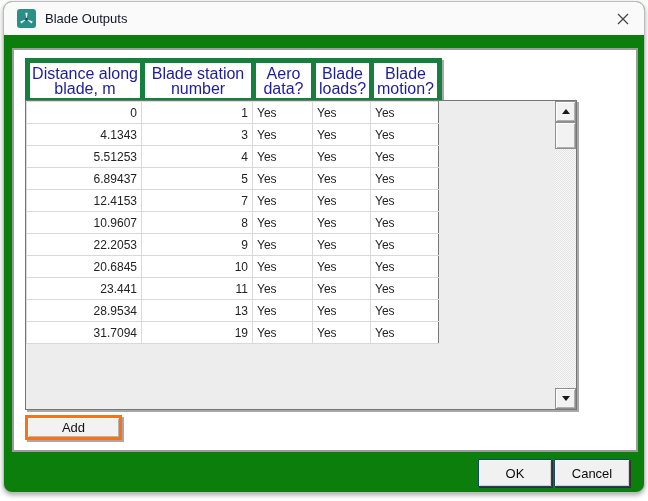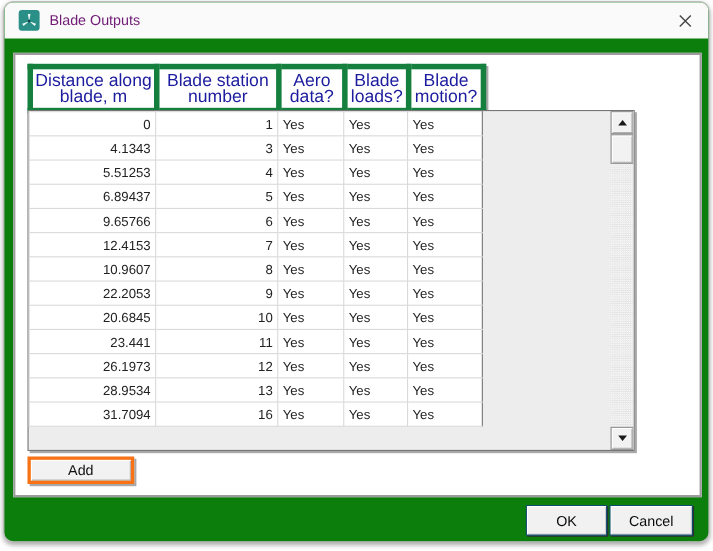--- a/index.html
+++ b/index.html
@@ -16,21 +16,21 @@
   }
   
   .titlebar{
     height:33px;background:#fafafa;display:flex;align-items:center;
     padding:0 0 0 13px;box-sizing:border-box;
   }
   .app-icon{
     width:19px;height:19px;border-radius:3px;background:var(--teal,#2a8f86);
     display:flex;align-items:center;justify-content:center;flex:0 0 auto;
   }
-  .title{font-size:13px;color:#701a75;margin-left:9px;flex:1 1 auto;
+  .title{font-size:13px;color:#0f172a;margin-left:9px;flex:1 1 auto;
     white-space:nowrap;overflow:hidden;}
   .close-btn{
     width:42px;height:33px;display:flex;align-items:center;justify-content:center;
     cursor:default;border-top-right-radius:9px;
   }
   
   .panel{
     position:absolute;left:8px;top:46px;width:626px;height:404px;
     background:#ffffff;border:2px solid #9c9c9c;box-sizing:border-box;
   }
@@ -172,27 +172,20 @@
               <td>Yes</td>
             </tr>
             <tr>
               <td>6.89437</td>
               <td>5</td>
               <td>Yes</td>
               <td>Yes</td>
               <td>Yes</td>
             </tr>
             <tr>
-              <td>9.65766</td>
-              <td>6</td>
-              <td>Yes</td>
-              <td>Yes</td>
-              <td>Yes</td>
-            </tr>
-            <tr>
               <td>12.4153</td>
               <td>7</td>
               <td>Yes</td>
               <td>Yes</td>
               <td>Yes</td>
             </tr>
             <tr>
               <td>10.9607</td>
               <td>8</td>
               <td>Yes</td>
@@ -214,36 +207,29 @@
               <td>Yes</td>
             </tr>
             <tr>
               <td>23.441</td>
               <td>11</td>
               <td>Yes</td>
               <td>Yes</td>
               <td>Yes</td>
             </tr>
             <tr>
-              <td>26.1973</td>
-              <td>12</td>
-              <td>Yes</td>
-              <td>Yes</td>
-              <td>Yes</td>
-            </tr>
-            <tr>
               <td>28.9534</td>
               <td>13</td>
               <td>Yes</td>
               <td>Yes</td>
               <td>Yes</td>
             </tr>
             <tr>
               <td>31.7094</td>
-              <td>16</td>
+              <td>19</td>
               <td>Yes</td>
               <td>Yes</td>
               <td>Yes</td>
             </tr>
           </tbody>
       </table>
 
       <div class="scrollbar">
         <div class="sb-btn sb-up">
           <div class="tri-up"></div>

